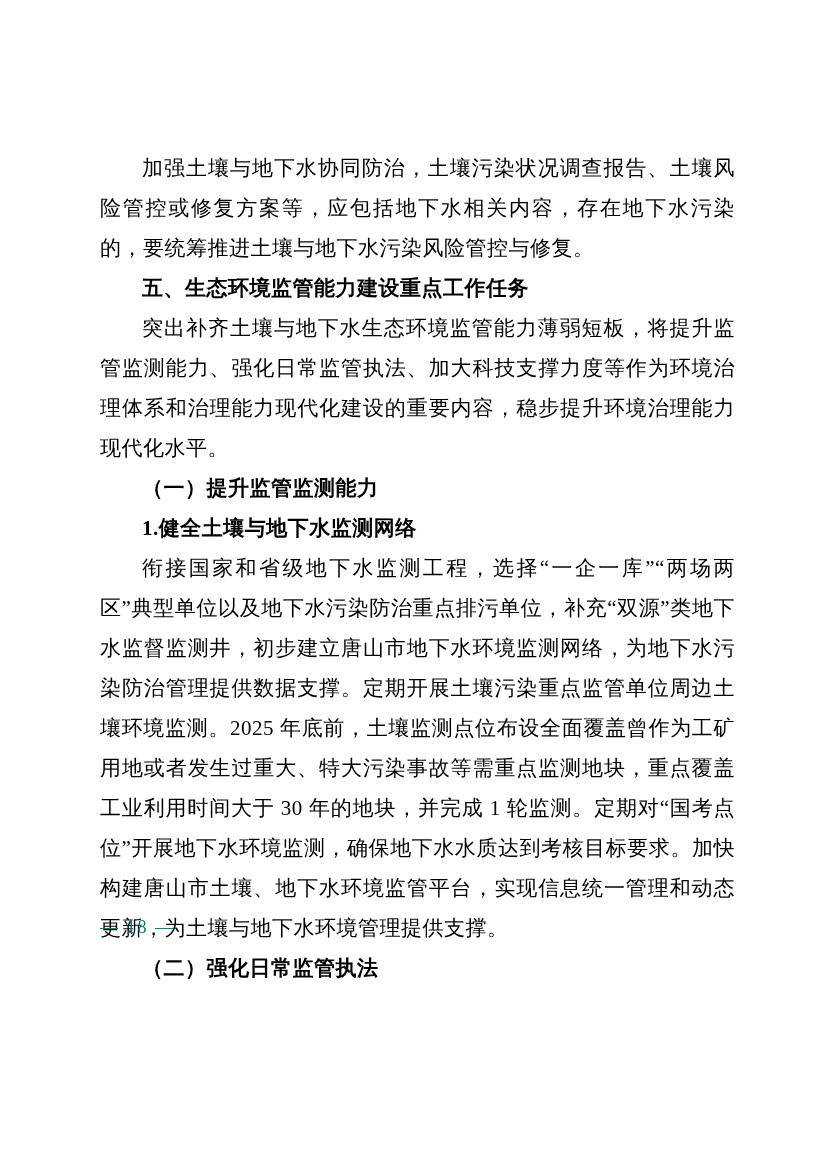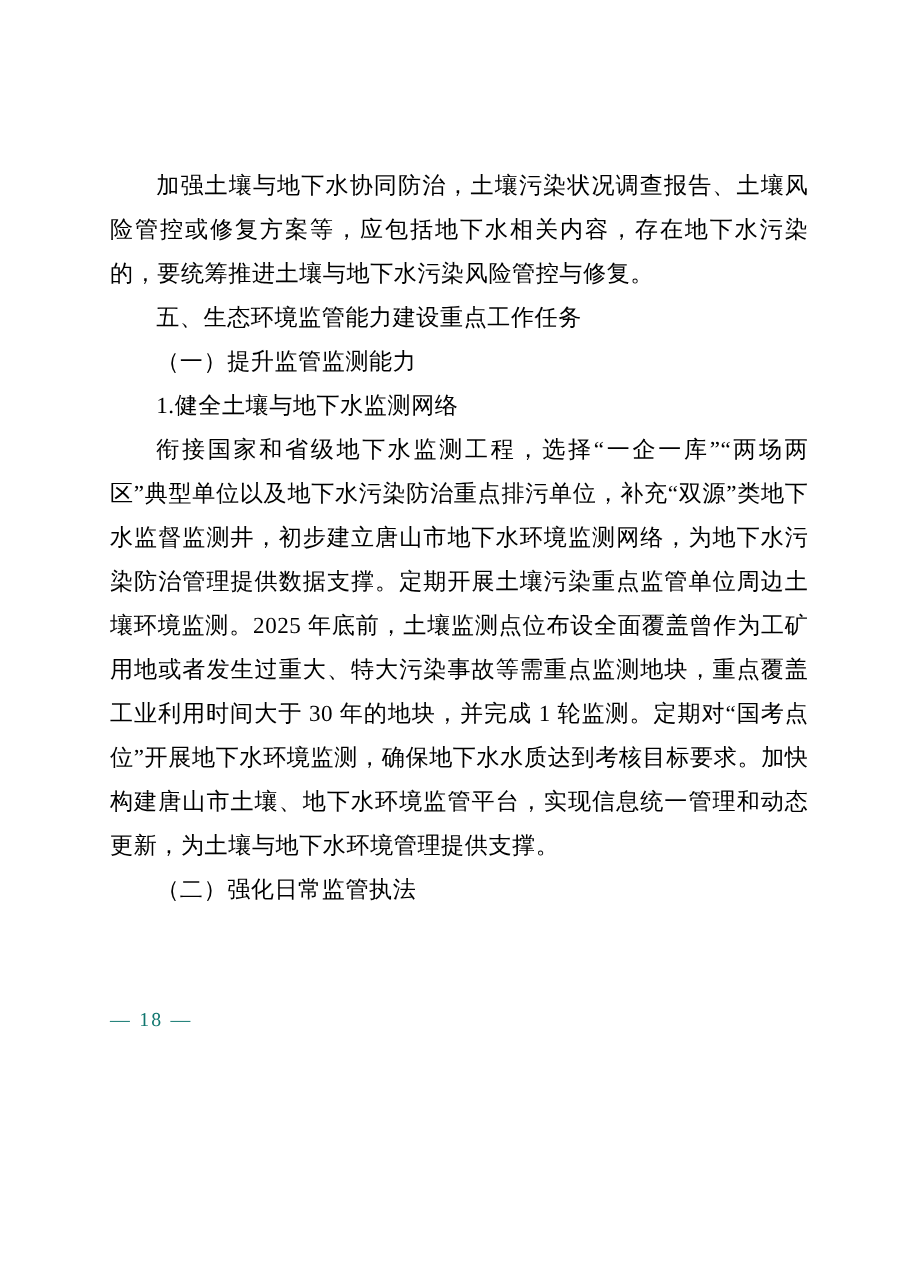--- a/index.html
+++ b/index.html
@@ -25,41 +25,42 @@
     line-height: 40px;
     text-indent: 2em;
     text-align: justify;
     text-justify: inter-character;
     letter-spacing: 0.5px;
   }
   .heading {
     font-size: 21px;
     line-height: 40px;
     text-indent: 2em;
-    font-weight: normal;
+    font-weight: bold;
     text-align: left;
     letter-spacing: 0.5px;
   }
   .footer {
     position: absolute;
     left: 100px;
     bottom: 66px;
     font-size: 18px;
     line-height: 20px;
     letter-spacing: 2px;
     color: #0f766e;
   }
 </style>
 </head>
 <body>
 
 <div class="page">
   <div class="content">
     <p class="para">加强土壤与地下水协同防治，土壤污染状况调查报告、土壤风险管控或修复方案等，应包括地下水相关内容，存在地下水污染的，要统筹推进土壤与地下水污染风险管控与修复。</p>
     <p class="heading">五、生态环境监管能力建设重点工作任务</p>
+    <p class="para">突出补齐土壤与地下水生态环境监管能力薄弱短板，将提升监管监测能力、强化日常监管执法、加大科技支撑力度等作为环境治理体系和治理能力现代化建设的重要内容，稳步提升环境治理能力现代化水平。</p>
     <p class="heading">（一）提升监管监测能力</p>
     <p class="heading">1.健全土壤与地下水监测网络</p>
     <p class="para">衔接国家和省级地下水监测工程，选择“一企一库”“两场两区”典型单位以及地下水污染防治重点排污单位，补充“双源”类地下水监督监测井，初步建立唐山市地下水环境监测网络，为地下水污染防治管理提供数据支撑。定期开展土壤污染重点监管单位周边土壤环境监测。2025 年底前，土壤监测点位布设全面覆盖曾作为工矿用地或者发生过重大、特大污染事故等需重点监测地块，重点覆盖工业利用时间大于 30 年的地块，并完成 1 轮监测。定期对“国考点位”开展地下水环境监测，确保地下水水质达到考核目标要求。加快构建唐山市土壤、地下水环境监管平台，实现信息统一管理和动态更新，为土壤与地下水环境管理提供支撑。</p>
     <p class="heading">（二）强化日常监管执法</p>
   </div>
   <div class="footer">
     <span>— 18 —</span>
   </div>
 </div>
 

